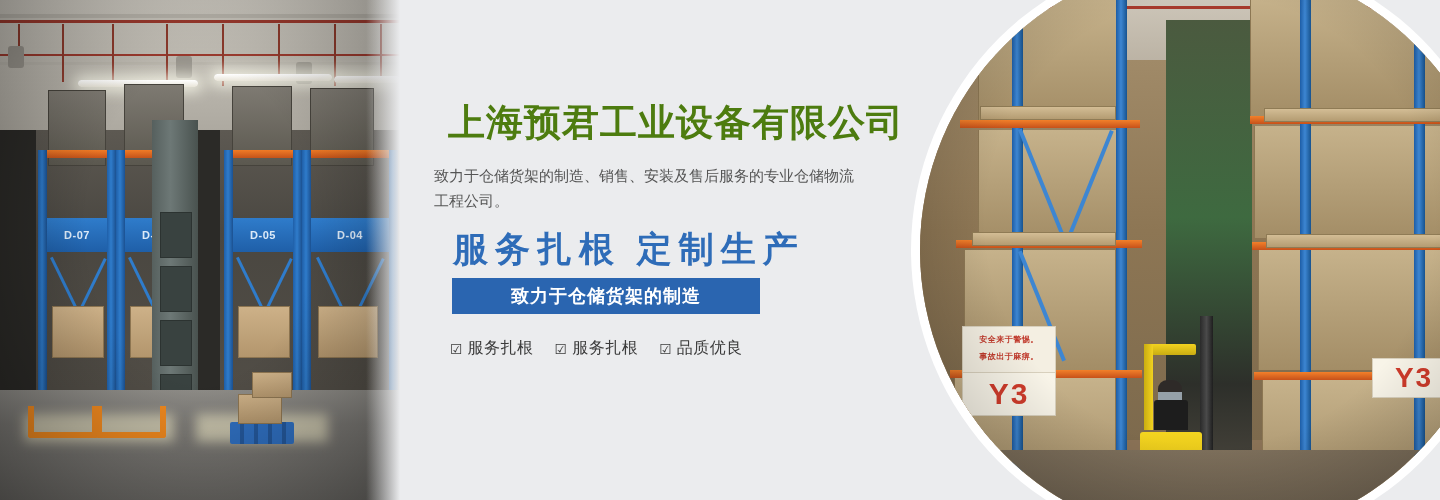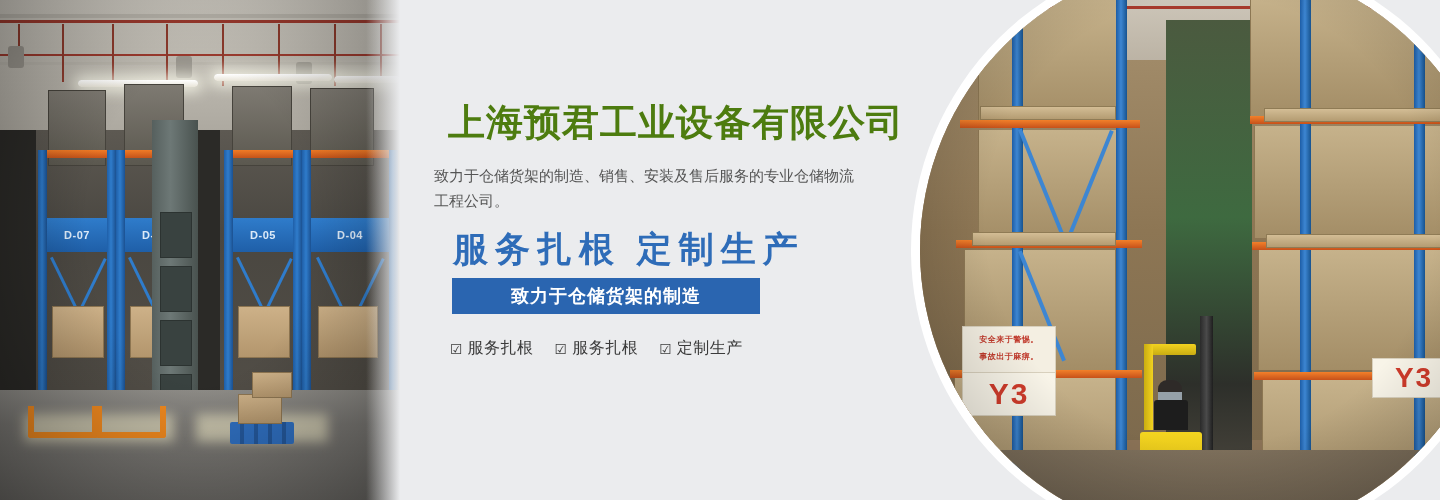--- a/index.html
+++ b/index.html
@@ -232,21 +232,21 @@
     <div class="feat">
       <span class="chk">☑</span>
       <span class="txt">服务扎根</span>
     </div>
     <div class="feat">
       <span class="chk">☑</span>
       <span class="txt">服务扎根</span>
     </div>
     <div class="feat">
       <span class="chk">☑</span>
-      <span class="txt">定制生产</span>
+      <span class="txt">品质优良</span>
     </div>
   </div>
 
   <div class="right-wrap">
     <div class="ring"></div>
     <div class="circle">
 
       <div class="rp-ceiling"></div>
 
       <div class="rp-redpipe" style="left:60px;top:46px;width:520px;height:3px;"></div>

